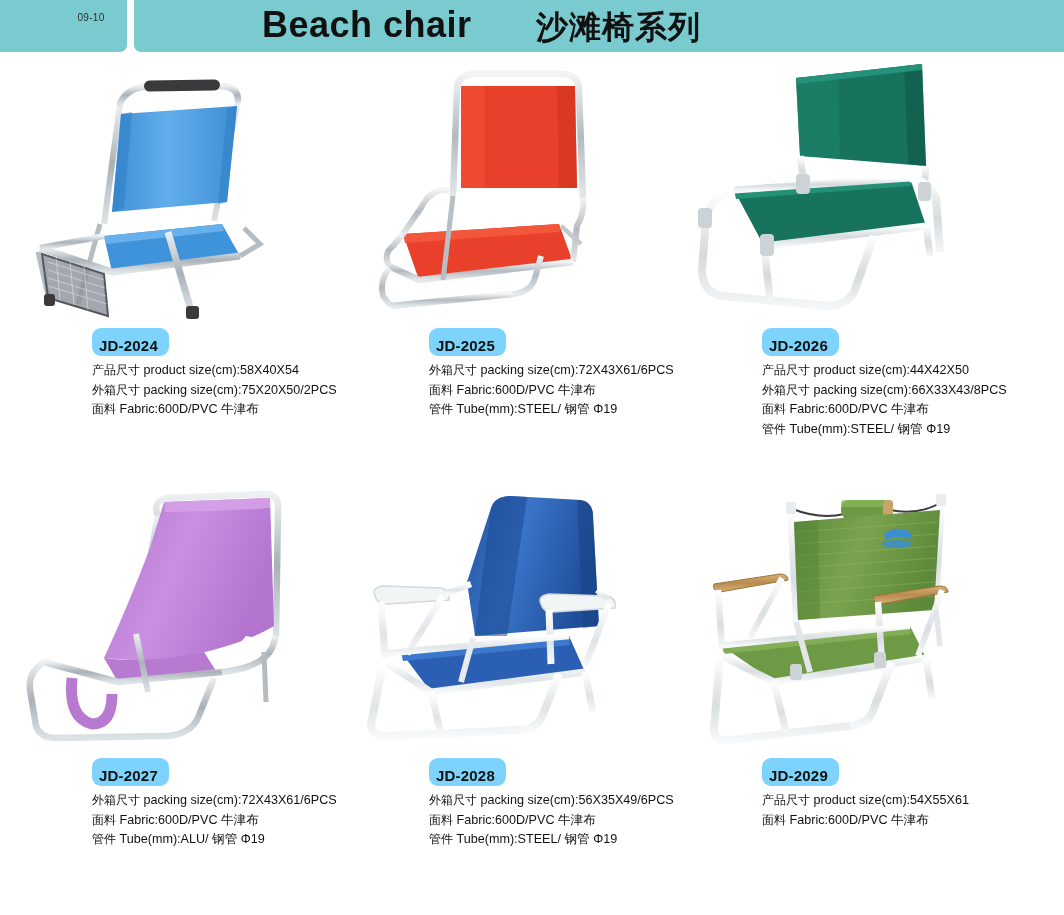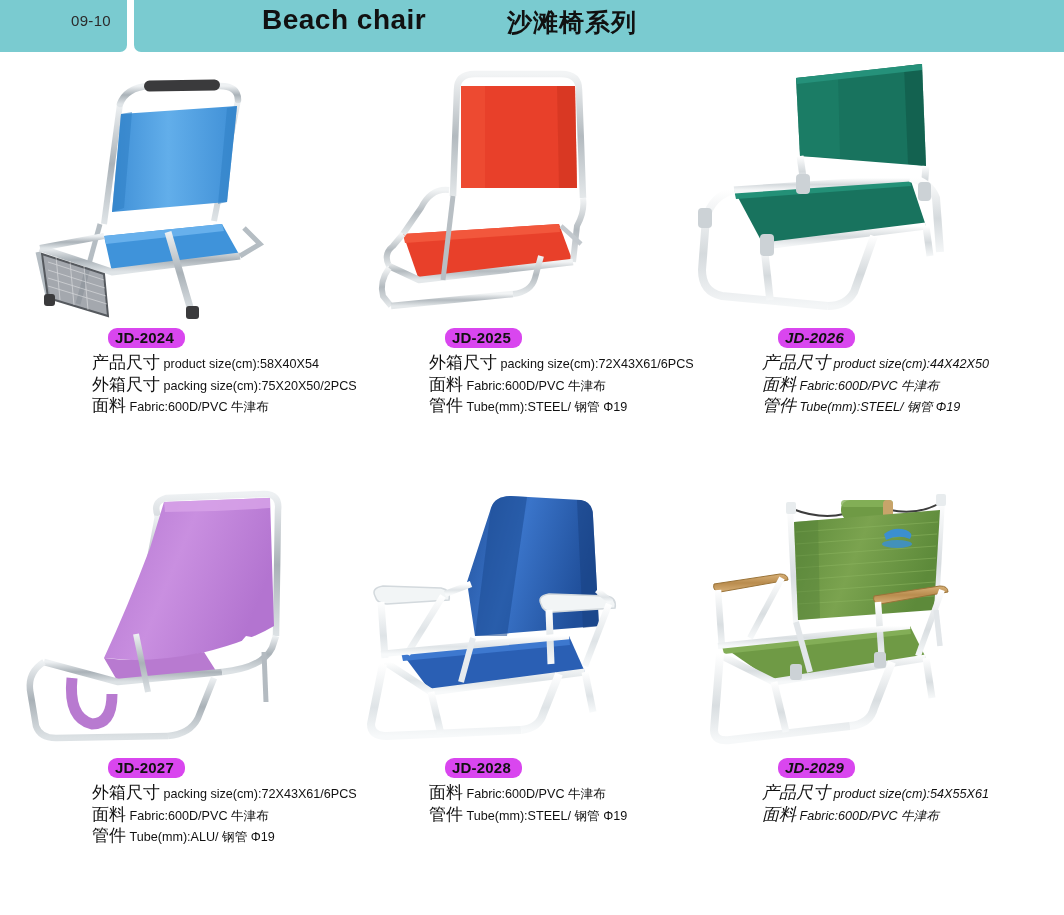--- a/index.html
+++ b/index.html
@@ -9,54 +9,54 @@
     overflow:hidden;position:relative;
   }
 
   
   .header{position:absolute;left:0;top:0;width:1064px;height:56px;}
   .hdr-block{position:absolute;top:0;background:#7acbd0;}
   .hdr-left{left:0;width:127px;height:52px;border-bottom-left-radius:0;border-bottom-right-radius:7px;}
   .hdr-right{left:134px;width:930px;height:52px;border-bottom-left-radius:7px;}
   .page-num{
     position:absolute;left:60px;top:12px;width:62px;
-    font-size:15px;color:#2b2b2b;letter-spacing:.3px;text-align:center;
+    font-size:10px;color:#2b2b2b;letter-spacing:.3px;text-align:center;
   }
   .hdr-title-en{
     position:absolute;left:262px;top:4px;
-    font-size:28px;font-weight:bold;color:#111;
+    font-size:36px;font-weight:bold;color:#111;
     letter-spacing:.5px;font-stretch:condensed;
   }
   .hdr-title-cn{
-    position:absolute;left:507px;top:6px;
-    font-size:25px;font-weight:bold;color:#111;letter-spacing:1px;
+    position:absolute;left:536px;top:6px;
+    font-size:32px;font-weight:bold;color:#111;letter-spacing:1px;
   }
 
   
   .grid{position:absolute;left:0;top:56px;width:1064px;}
   .row{position:relative;height:430px;}
   .cell{position:absolute;top:0;width:338px;height:430px;}
   .cell.c0{left:8px;}
   .cell.c1{left:345px;}
-  .cell.c2{left:678px;font-style:italic;}
+  .cell.c2{left:678px;}
 
   .photo{position:absolute;left:0;top:0;width:338px;height:265px;}
   .photo svg{display:block;width:100%;height:100%;}
 
   
   .spec{position:absolute;left:84px;top:272px;width:254px;}
   .code-badge{
-    display:inline-block;background:#d946ef;border-radius:9px;
-    padding:1px 11px 2px 7px;font-size:15px;font-weight:bold;color:#111;
-    letter-spacing:.2px;margin-bottom:5px;margin-left:16px;
+    display:inline-block;background:#7dd3fc;border-radius:9px;
+    padding:9px 11px 2px 7px;font-size:15px;font-weight:bold;color:#111;
+    letter-spacing:.2px;margin-bottom:5px;
   }
   .spec-line{
     font-size:12.6px;color:#111;line-height:19.5px;white-space:nowrap;
   }
-  .cn{font-size:17px;}
+  .cn{font-size:12px;}
 </style>
 </head>
 <body>
 
 <div class="header">
   <div class="hdr-block hdr-left"></div>
   <div class="hdr-block hdr-right"></div>
   <div class="page-num">09-10</div>
   <div class="hdr-title-en">Beach chair</div>
   <div class="hdr-title-cn">沙滩椅系列</div>
@@ -226,20 +226,24 @@
           <rect x="20" y="152" width="14" height="20" rx="4" fill="#ccd2d6"></rect>
         </svg>
       </div>
       <div class="spec">
         <div class="code-badge">JD-2026</div>
         <div class="spec-line">
           <span class="cn">产品尺寸</span>
           <span>product size(cm):</span><span>44X42X50</span>
         </div>
         <div class="spec-line">
+          <span class="cn">外箱尺寸</span>
+          <span>packing size(cm):</span><span>66X33X43/8PCS</span>
+        </div>
+        <div class="spec-line">
           <span class="cn">面料</span>
           <span>Fabric:</span><span>600D/PVC 牛津布</span>
         </div>
         <div class="spec-line">
           <span class="cn">管件</span>
           <span>Tube(mm):</span><span>STEEL/ 钢管 Φ19</span>
         </div>
       </div>
     </div>
   </div>
@@ -337,20 +341,24 @@
 
           <path d="M38 178 L26 238 Q26 250 42 250 L176 244" stroke="url(#tube28)" stroke-width="8" fill="none" stroke-linejoin="round"></path>
           <path d="M176 244 Q194 242 198 228 L214 188" stroke="url(#tube28)" stroke-width="8" fill="none"></path>
           <path d="M86 206 L96 248" stroke="url(#tube28)" stroke-width="7" fill="none"></path>
           <path d="M240 186 L248 226" stroke="url(#tube28)" stroke-width="7" fill="none"></path>
           <path d="M128 152 L116 196" stroke="#e7ebee" stroke-width="6" fill="none"></path>
         </svg>
       </div>
       <div class="spec">
         <div class="code-badge">JD-2028</div>
+        <div class="spec-line">
+          <span class="cn">外箱尺寸</span>
+          <span>packing size(cm):</span><span>56X35X49/6PCS</span>
+        </div>
         <div class="spec-line">
           <span class="cn">面料</span>
           <span>Fabric:</span><span>600D/PVC 牛津布</span>
         </div>
         <div class="spec-line">
           <span class="cn">管件</span>
           <span>Tube(mm):</span><span>STEEL/ 钢管 Φ19</span>
         </div>
       </div>
     </div>

